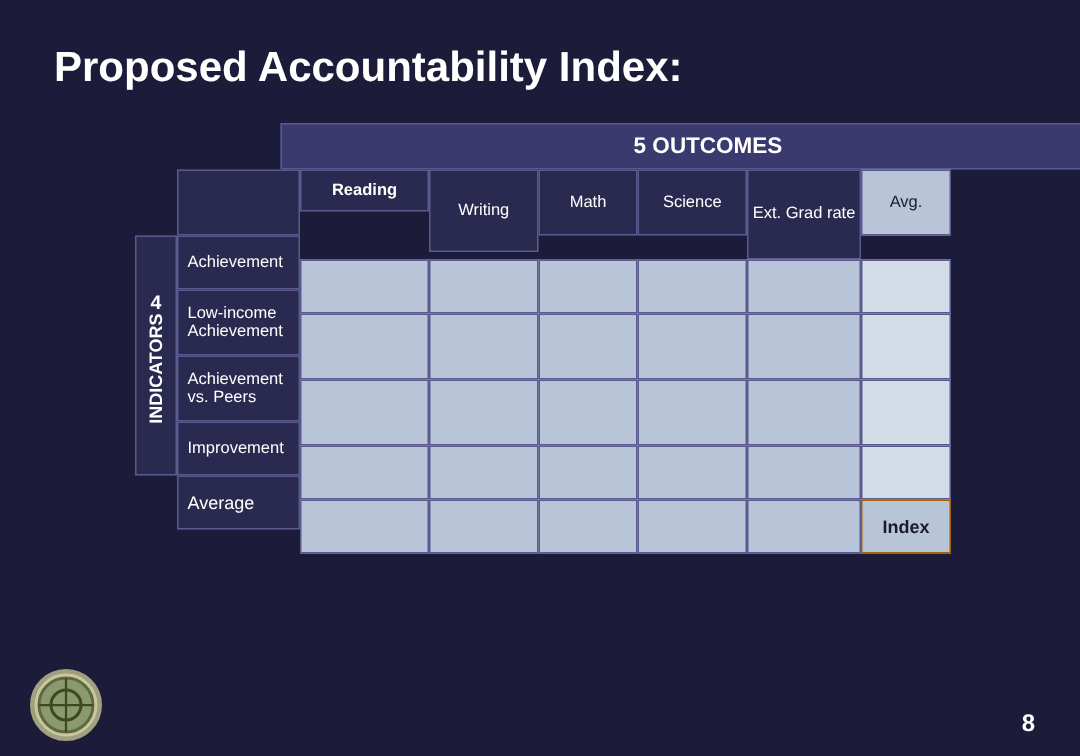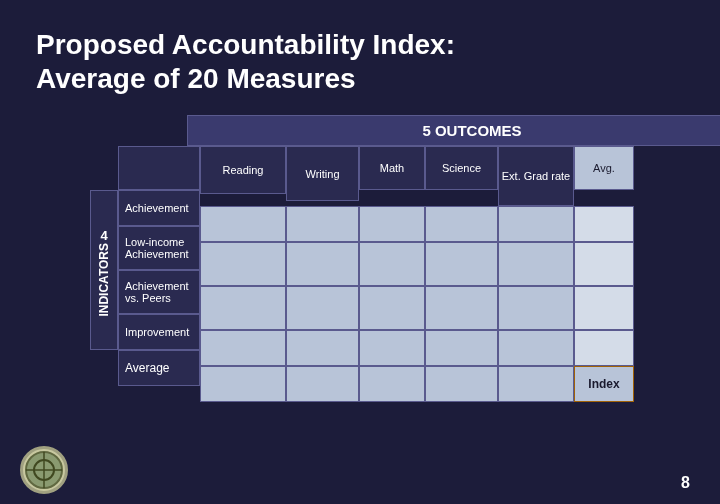--- a/index.html
+++ b/index.html
@@ -97,21 +97,21 @@
       background: #2a2a50;
       color: #ffffff;
       font-size: 11px;
       text-align: center;
       display: flex;
       align-items: center;
       justify-content: center;
       padding: 2px;
     }
 
-    .col-header.reading { width: 86px; height: 48px; }
+    .col-header.reading { width: 86px; height: 28px; font-weight: bold; }
     .col-header.writing { width: 73px; height: 55px; }
     .col-header.math { width: 66px; height: 44px; }
     .col-header.science { width: 73px; height: 44px; }
     .col-header.ext-grad { width: 76px; height: 60px; line-height: 1.2; }
     .col-header.avg { width: 60px; height: 44px; background: #b8c4d8; color: #1a1a2e; }
 
     .data-row {
       display: flex;
       flex-direction: row;
     }
@@ -207,21 +207,20 @@
       font-weight: bold;
       margin-top: 4px;
     }
   </style>
 </head>
 <body>
 
 <div class="slide">
   <div class="title">
     <span>Proposed Accountability Index:</span><br>
-    <span>Average of 20 Measures</span>
   </div>
 
   <div class="table-container">
 
     <div style="display:flex; flex-direction:row;">
       <div style="width:110px;"></div>
       <div class="outcomes-header">5 OUTCOMES</div>
     </div>
 
     <div class="main-table">

